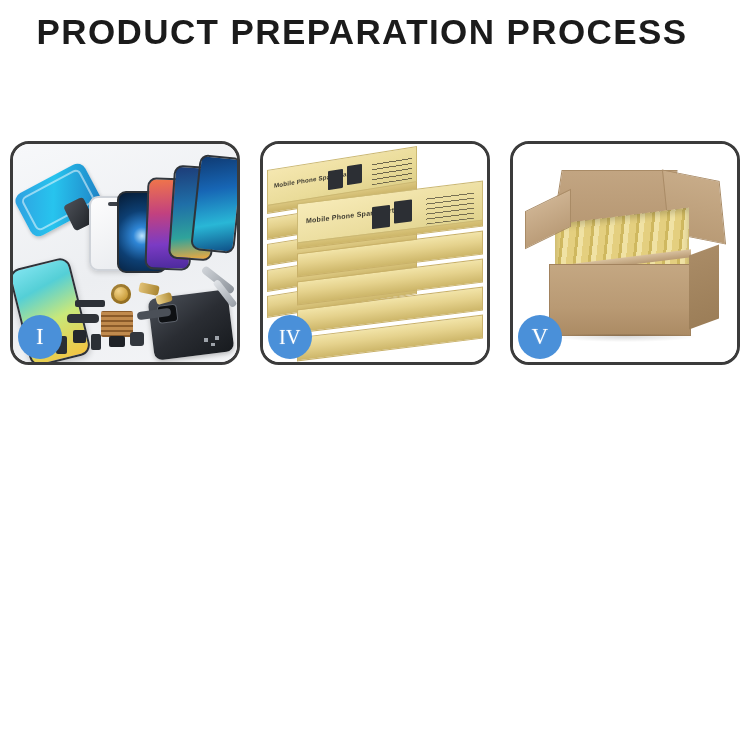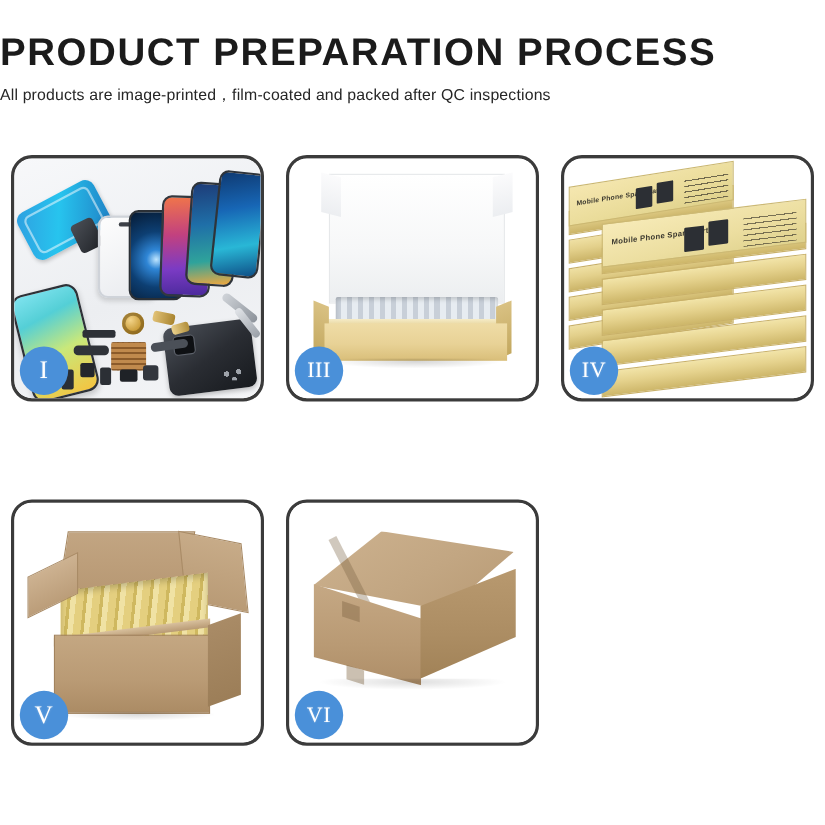--- a/index.html
+++ b/index.html
@@ -5,21 +5,21 @@
   * { box-sizing: border-box; margin: 0; padding: 0; }
   html, body { width: 750px; height: 750px; }
   body {
     background: #ffffff;
     font-family: "Liberation Sans", sans-serif;
     overflow: hidden;
     position: relative;
   }
 
   
-  .header { width: 724px; padding-top: 30px; }
+  .header { width: 724px; padding-top: 14px; text-align: center; }
   .page-title {
     font-family: "Liberation Sans", sans-serif;
     font-size: 35px;
     font-weight: 700;
     letter-spacing: 1.4px;
     color: #1b1b1b;
     line-height: 1.05;
     white-space: nowrap;
   }
   .page-subtitle {
@@ -389,21 +389,20 @@
   .c6-shadow {
     position: absolute; left: 28px; top: 160px; width: 168px; height: 10px;
     background: radial-gradient(ellipse at 50% 30%, rgba(0,0,0,.13), rgba(0,0,0,0) 72%);
   }
 </style>
 </head>
 <body>
 
 <div class="header">
   <div class="page-title">PRODUCT PREPARATION PROCESS</div>
-  <div class="page-subtitle">All products are image-printed，film-coated and packed after QC inspections</div>
 </div>
 
 <div class="grid">
 
   <div class="panel">
     <div class="stage p1">
       <div class="ph a"></div>
       <div class="ph b"></div>
       <div class="ph c"></div>
       <div class="ph d"></div>
@@ -425,32 +424,20 @@
       <div class="prt gold1"></div>
       <div class="prt gold2"></div>
       <div class="prt tool"></div>
       <div class="prt tool2"></div>
       <div class="prt screws"></div>
     </div>
     <div class="badge">I</div>
   </div>
 
 
-  <div class="panel">
-    <div class="stage p3">
-      <div class="b3-lid"></div>
-      <div class="b3-inner"></div>
-      <div class="b3-rim"></div>
-      <div class="b3-lflap"></div>
-      <div class="b3-rflap"></div>
-      <div class="b3-front"></div>
-      <div class="b3-shadow"></div>
-    </div>
-    <div class="badge wide">III</div>
-  </div>
 
   <div class="panel">
     <div class="stage p4">
       <div class="stk back">
         <div class="lyr"></div>
         <div class="lyr"></div>
         <div class="lyr"></div>
         <div class="lyr"></div>
         <div class="lyr"></div>
       </div>
@@ -484,26 +471,14 @@
       <div class="c5-contents"></div>
       <div class="c5-lflap"></div>
       <div class="c5-rim"></div>
       <div class="c5-front"></div>
       <div class="c5-side"></div>
       <div class="c5-shadow"></div>
     </div>
     <div class="badge">V</div>
   </div>
 
-  <div class="panel">
-    <div class="stage p6">
-      <div class="c6-top"></div>
-      <div class="c6-seam"></div>
-      <div class="c6-left"></div>
-      <div class="c6-right"></div>
-      <div class="c6-tab1"></div>
-      <div class="c6-tab2"></div>
-      <div class="c6-shadow"></div>
-    </div>
-    <div class="badge wide">VI</div>
-  </div>
 
 </div>
 
 </body></html>

